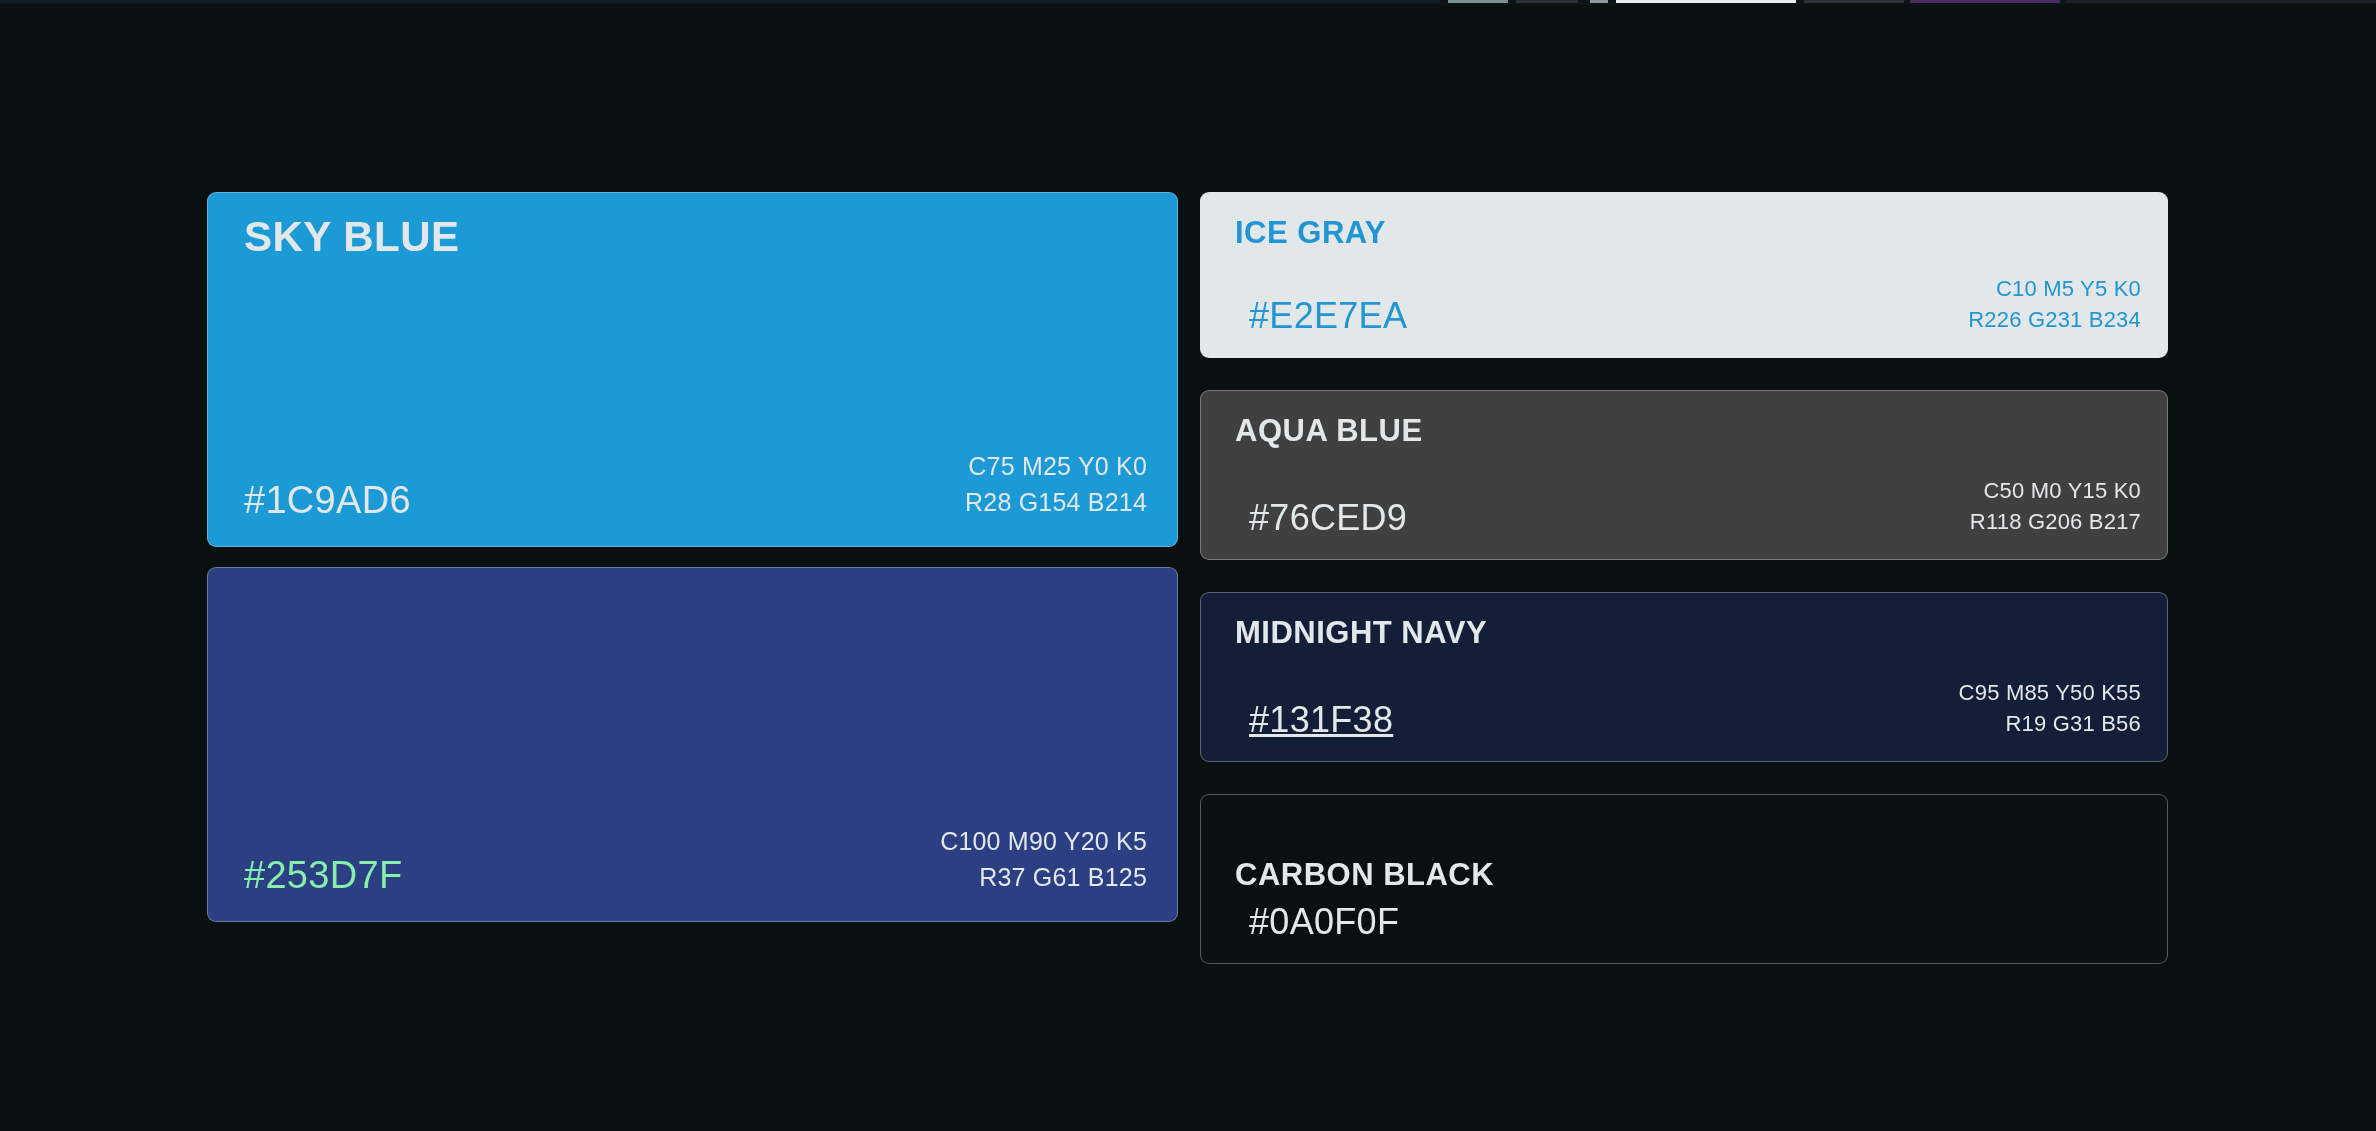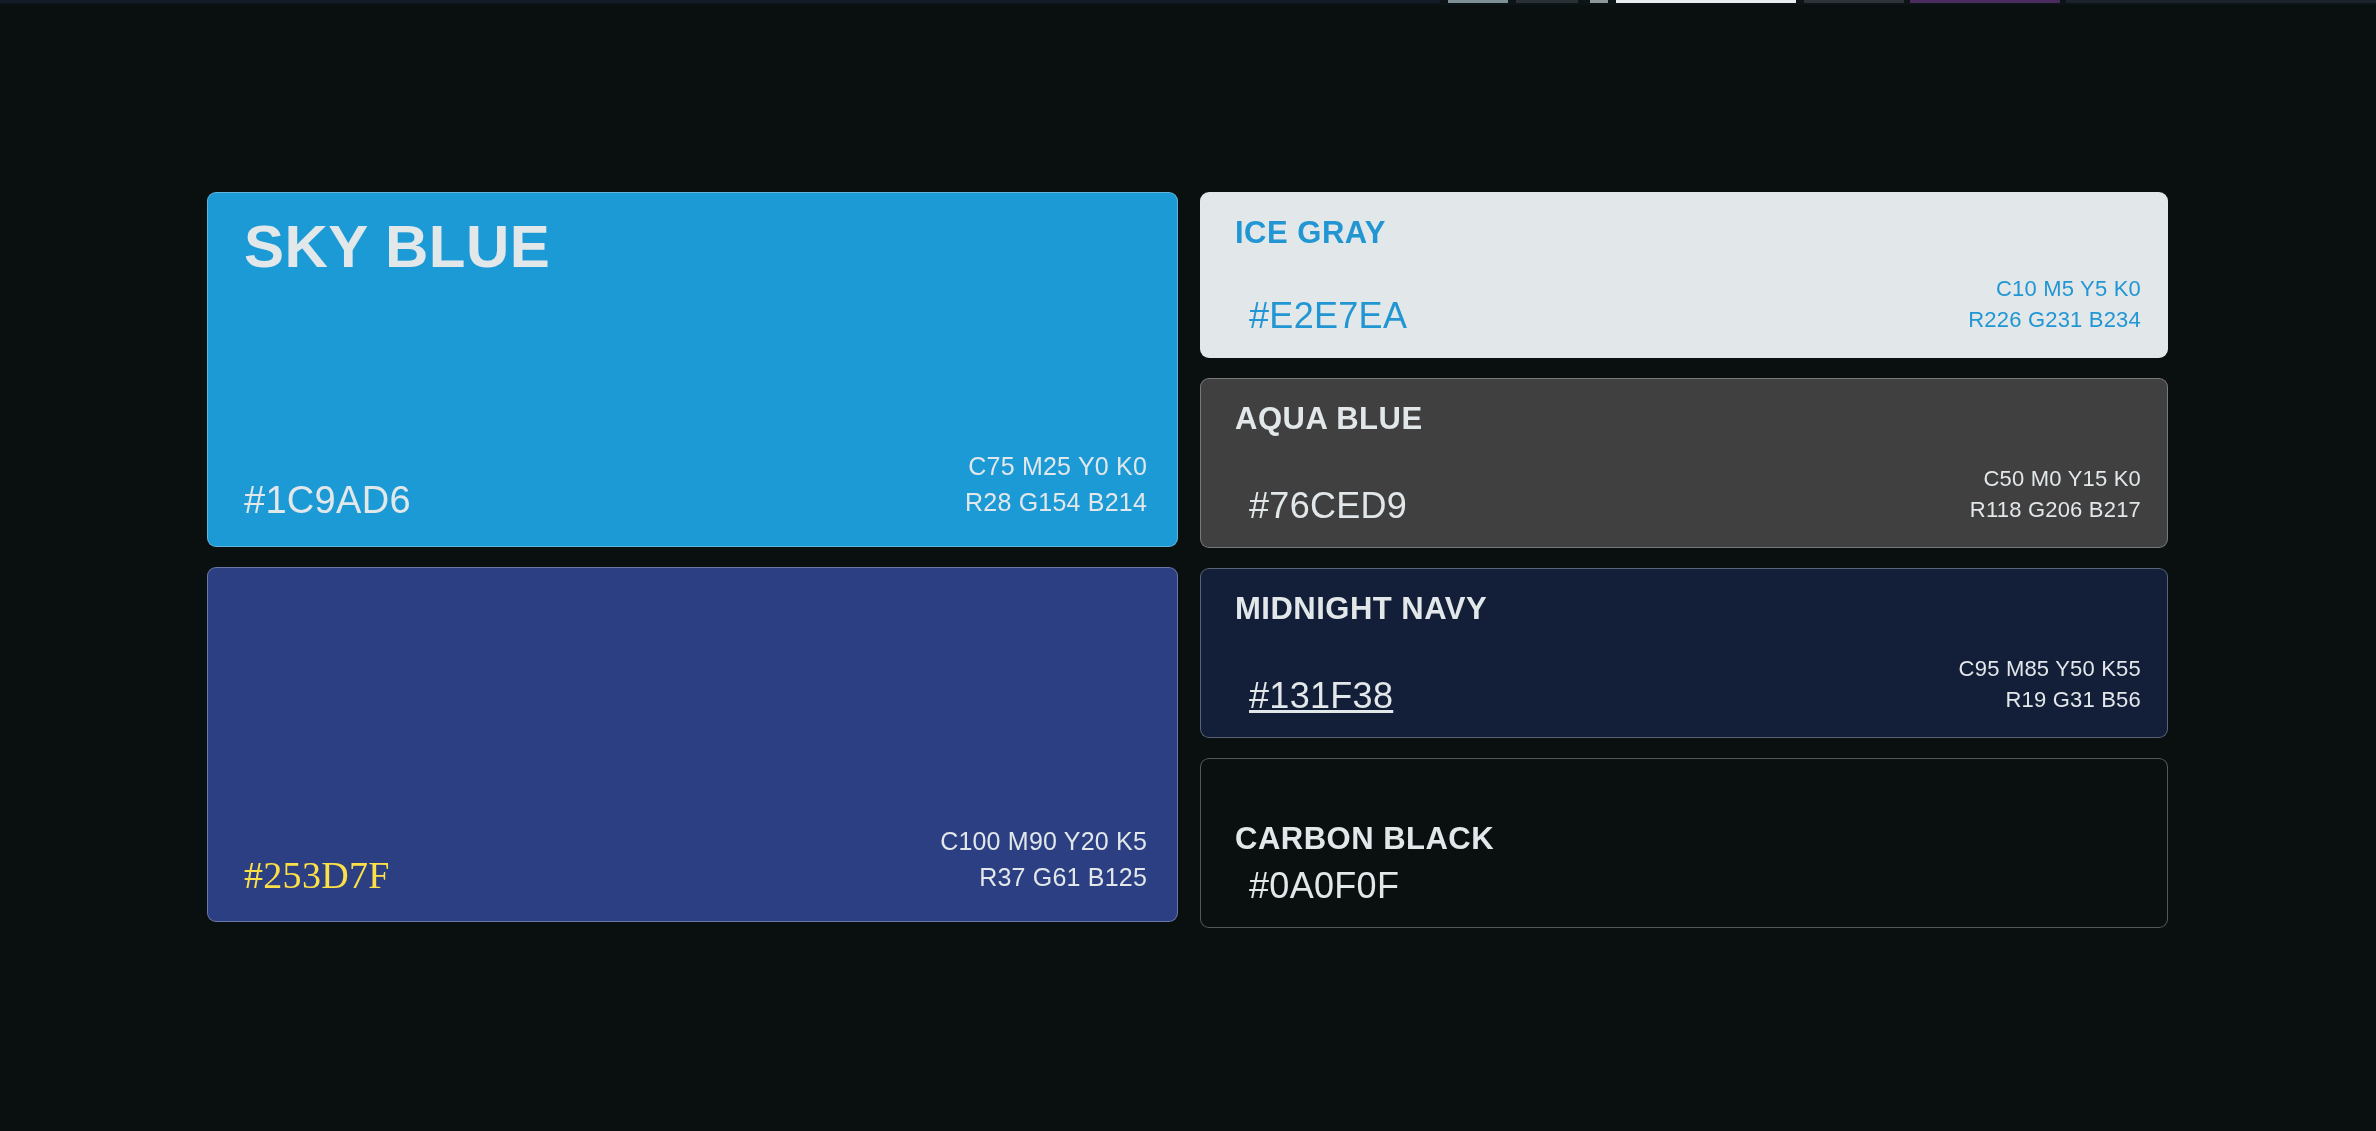--- a/index.html
+++ b/index.html
@@ -28,37 +28,37 @@
 
   #palette {
     position:absolute;
     left:207px; top:192px;
     width:1961px; height:744px;
     display:flex;
     gap:22px;
   }
   .column { display:flex; flex-direction:column; }
   #left-column  { width:971px; gap:20px; }
-  #right-column { width:968px; gap:20px; }
+  #right-column { width:968px; gap:32px; }
 
   .swatch-card {
     position:relative;
     border-radius:9px;
     border:1px solid rgba(228,232,236,0.34);
     overflow:hidden;
     flex:none;
   }
   .card-large  { height:355px; }
   .card-small  { height:166px; }
   .card-medium { height:170px; }
 
   .card-title {
     position:absolute;
     left:36px; top:22px;
-    font-size:60px;
+    font-size:42px;
     font-weight:bold;
     letter-spacing:0.5px;
     line-height:1.05;
     white-space:nowrap;
   }
   .card-small .card-title,
   .card-medium .card-title {
     font-size:31px;
     left:34px; top:24px;
   }
@@ -122,21 +122,21 @@
     <div class="swatch-card card-large" style="background: rgb(28, 154, 214);">
       <div class="card-title" style="color: rgb(226, 231, 234);">SKY BLUE</div>
       <div class="card-hex" style="color: rgb(226, 231, 234);">#1C9AD6</div>
       <div class="card-values">
         <span class="v-cmyk" style="color: rgb(226, 231, 234); text-align: right;">C75  M25  Y0  K0</span>
         <span class="v-rgb" style="color: rgb(226, 231, 234);">R28  G154  B214</span>
       </div>
     </div>
 
     <div class="swatch-card card-large" style="background: rgb(43, 63, 130);">
-      <div class="card-hex" style="color: #fde047; font-family: Liberation Serif, serif;">#253D7F</div>
+      <div class="card-hex" style="color: #86efac;">#253D7F</div>
       <div class="card-values">
         <span class="v-cmyk" style="color: rgb(226, 231, 234);">C100  M90  Y20  K5</span>
         <span class="v-rgb" style="color: rgb(226, 231, 234);">R37  G61  B125</span>
       </div>
     </div>
 
   </div>
 
   <div class="column" id="right-column">
 

